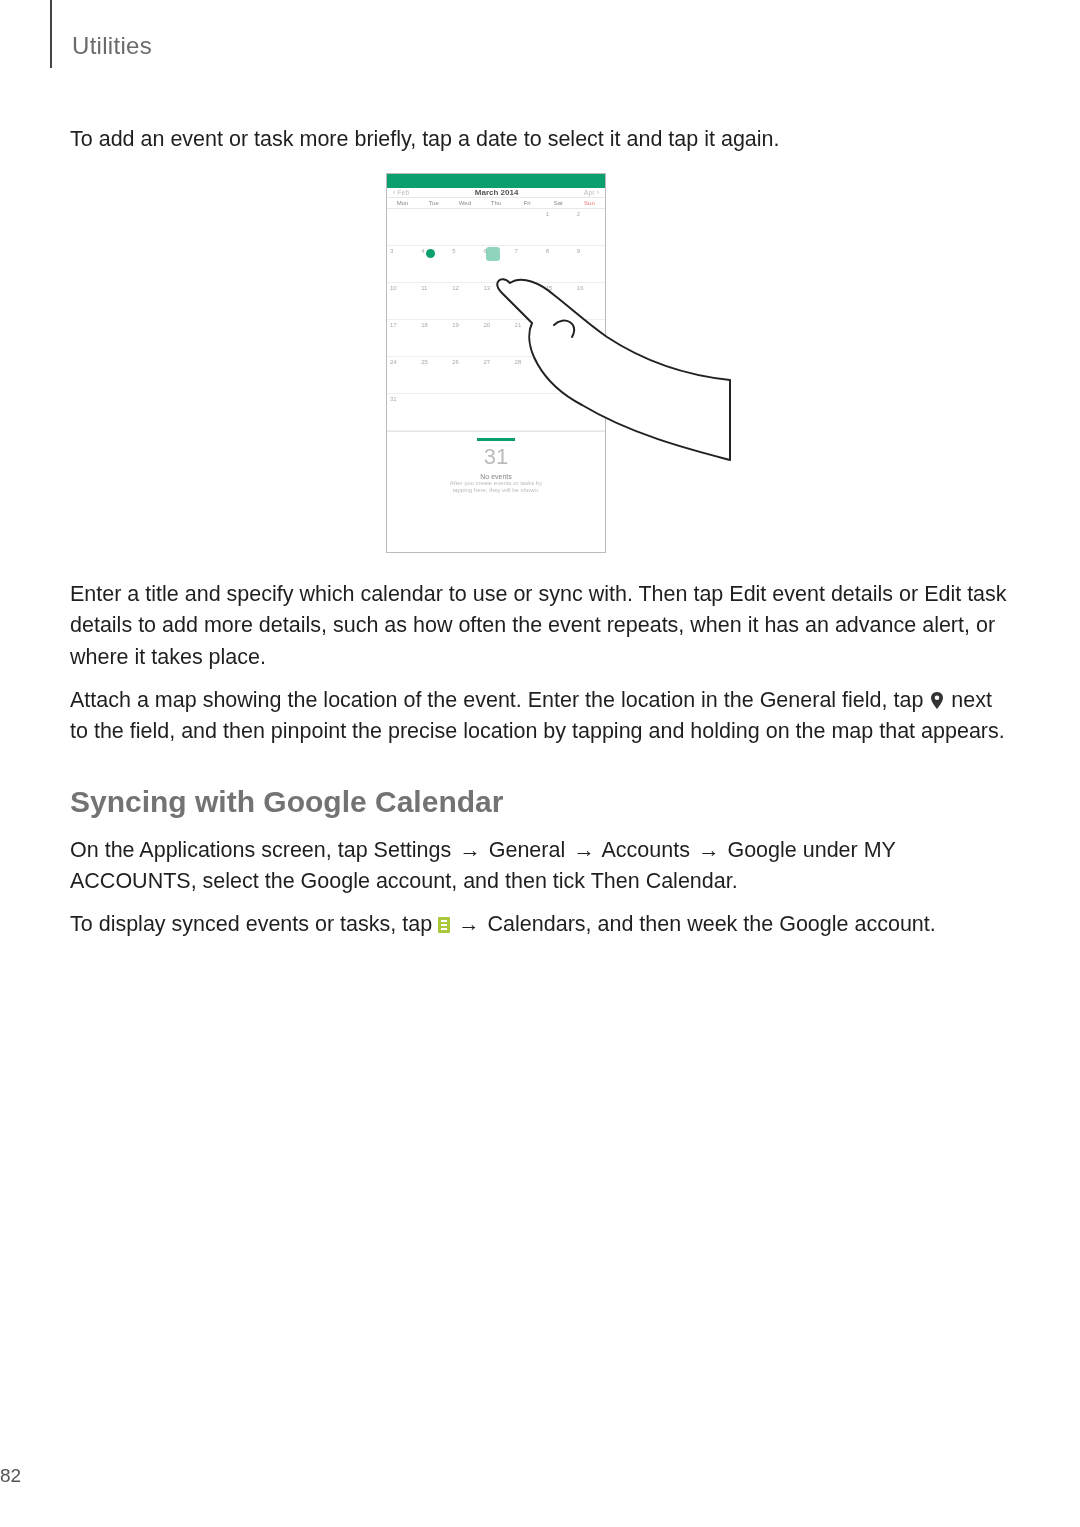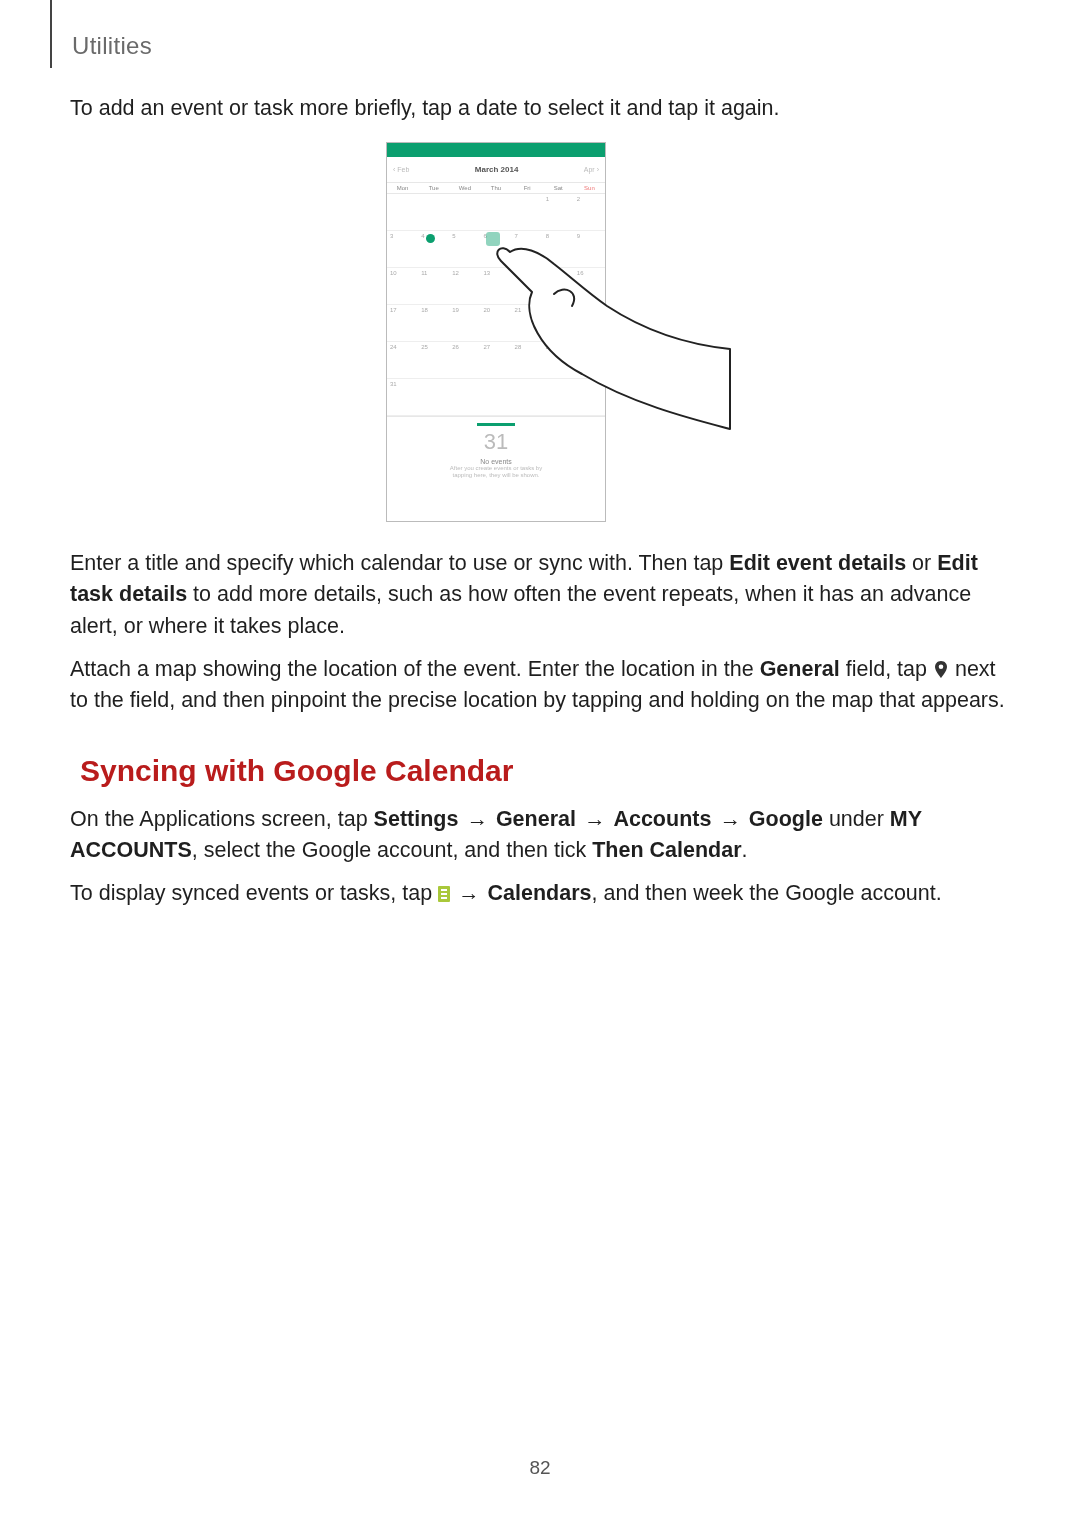--- a/index.html
+++ b/index.html
@@ -1,52 +1,52 @@
 <!DOCTYPE html>
 <html><head>
 <meta charset="utf-8">
 <style>
   * { box-sizing: border-box; margin: 0; padding: 0; }
   html, body { width: 1080px; height: 1527px; background: #fff; font-family: "Segoe UI", "Myriad Pro", Arial, sans-serif; color: #222; }
   .page { position: relative; width: 1080px; height: 1527px; padding: 28px 70px 0 70px; }
   .chapter-tab { position: absolute; top: 0; left: 50px; height: 68px; border-left: 2px solid #444; padding-left: 20px; display: flex; align-items: flex-end; }
   .chapter-tab span { color: #6a6a6a; font-size: 24px; letter-spacing: 0.3px; padding-bottom: 8px; }
-  .content { position: absolute; top: 93px; left: 70px; right: 70px; }
+  .content { position: absolute; top: 124px; left: 70px; right: 70px; }
   p.body { font-size: 21.5px; line-height: 1.45; color: #1f1f1f; margin-bottom: 12px; }
-  p.body b { font-weight: 700; }
+  p.body b { font-weight: 400; }
   .arrow { padding: 0 2px; }
   .illus-wrap { width: 100%; display: flex; justify-content: center; margin: 18px 0 26px; }
   .illus { position: relative; width: 308px; height: 380px; }
   .phone { position: absolute; left: 0; top: 0; width: 220px; height: 380px; border: 1px solid #bbb; background: #fff; }
   .statusbar { height: 14px; background: #0b9f6f; }
-  .nav-row { display: flex; align-items: center; justify-content: space-between; padding: 8px 6px; font-size: 7px; color: #888; border-bottom: 1px solid #e7e7e7; }
+  .nav-row { display: flex; align-items: center; justify-content: space-between; padding: 0 6px; font-size: 7px; color: #888; border-bottom: 1px solid #e7e7e7; }
   .nav-row .mid { color: #555; font-weight: 600; font-size: 8px; }
   .nav-row .side { color: #bbb; }
   .day-header { display: flex; border-bottom: 1px solid #e7e7e7; }
   .day-header div { flex: 1; text-align: center; font-size: 6px; color: #888; padding: 2px 0; }
   .day-header div.sun { color: #e77; }
   .grid { }
   .week-row { display: flex; border-bottom: 1px solid #eee; }
   .week-row div { flex: 1; height: 36px; font-size: 6px; color: #aaa; padding: 2px 3px; position: relative; }
   .week-row div.today { }
   .week-row div.today::after { content:""; position:absolute; top:3px; left:8px; width:9px; height:9px; background:#0b9f6f; border-radius:50%; }
   .week-row div.sel::after { content:""; position:absolute; top:1px; left:6px; width:14px; height:14px; background:#0b9f6f; opacity:.45; border-radius:3px; }
   .bottom-panel { border-top: 1px solid #e7e7e7; text-align: center; padding: 6px 10px 10px; }
   .bottom-panel .bigday::before { content:""; display:block; width: 38px; height:3px; background:#0b9f6f; margin: 0 auto 3px; }
   .bottom-panel .bigday { font-size: 22px; color: #bbb; font-weight: 300; }
   .bottom-panel .noev { font-size: 7px; color: #888; margin-top: 3px; }
   .bottom-panel .sub { font-size: 6px; color: #bbb; line-height: 1.2; }
   
   .hand { position: absolute; left: 106px; top: 92px; }
-  h2.orange { color: #b91c1c; font-weight: 700; font-size: 30px; margin-top: 38px; margin-bottom: 16px; margin-left: 10px; }
+  h2.orange { color: #737373; font-weight: 700; font-size: 30px; margin-top: 38px; margin-bottom: 16px; }
   .icon-menu { display: inline-block; width: 12px; height: 16px; background: #a9c83a; vertical-align: -2px; position: relative; border-radius: 1px; }
   .icon-menu::before { content:""; position:absolute; left:3px; top:3px; right:3px; height:2px; background:#fff; box-shadow: 0 4px 0 #fff, 0 8px 0 #fff; }
   .icon-pin { display: inline-block; width: 16px; height: 18px; vertical-align: -3px; position: relative; }
   .icon-pin svg { display:block; }
-  .page-num { position: absolute; bottom: 48px; left: 0; right: 0; text-align: center; font-size: 19px; color: #555; }
+  .page-num { position: absolute; bottom: 40px; left: 0; right: 0; font-size: 19px; color: #555; }
 </style>
 </head>
 <body>
 
 <div class="page">
 
   <div class="chapter-tab">
     <span>Utilities</span>
   </div>
 

